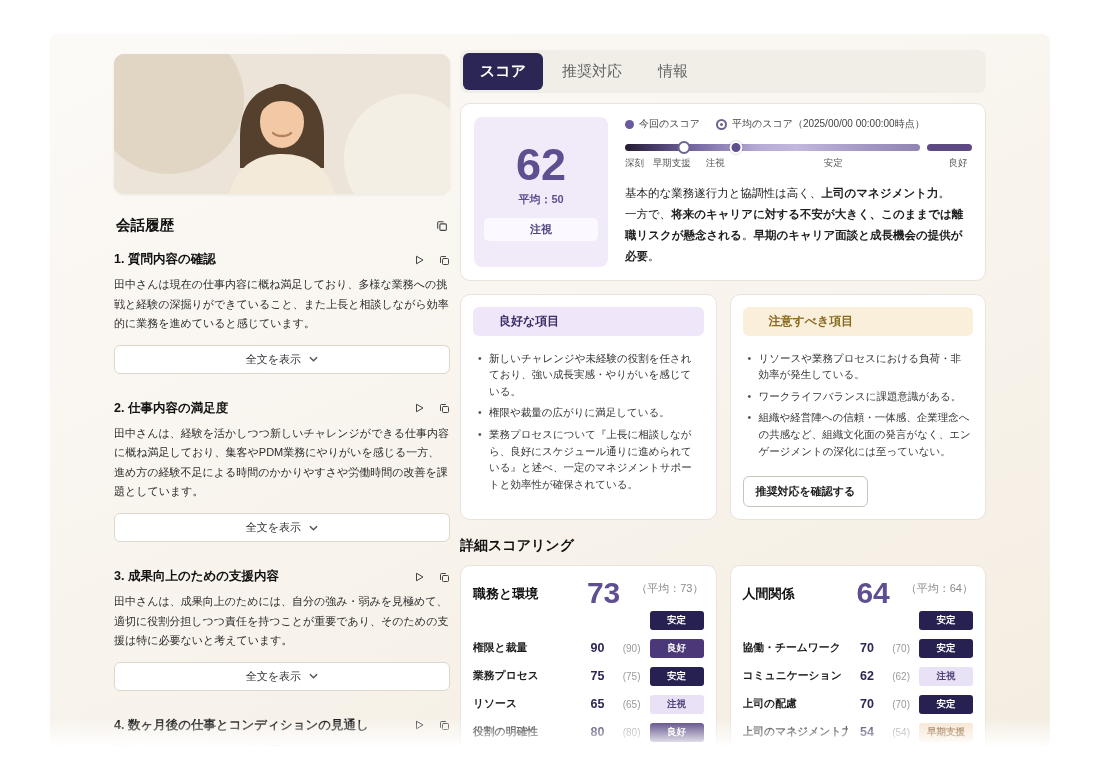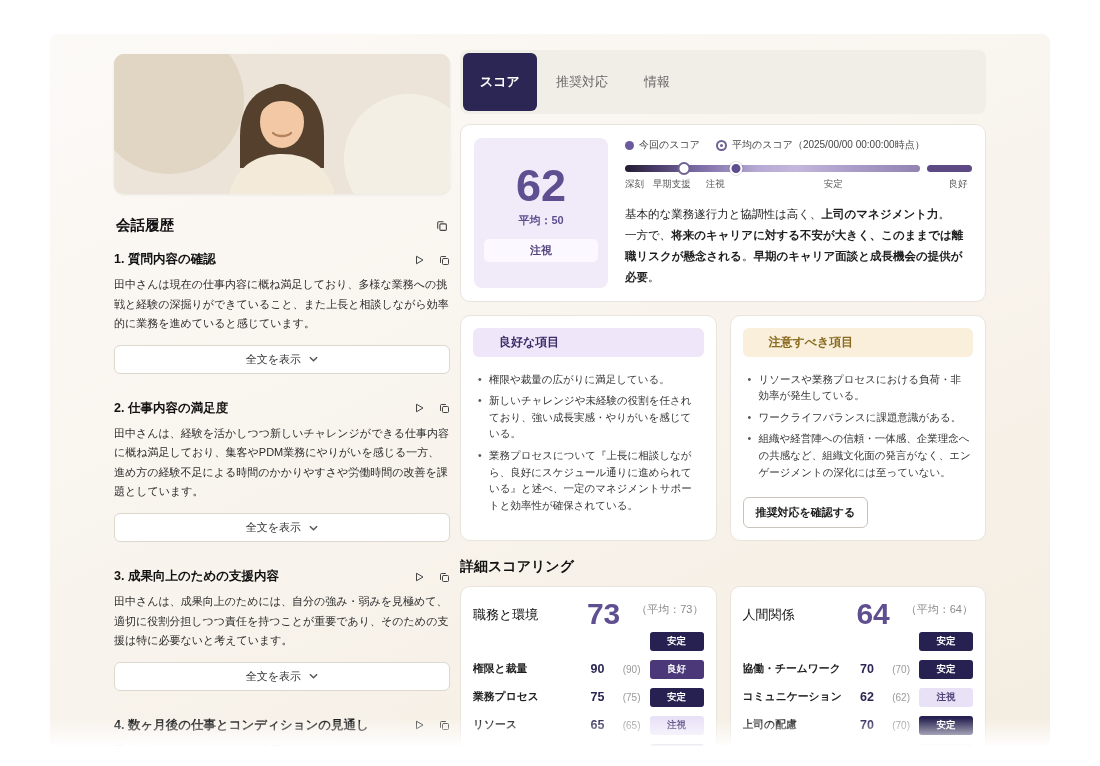--- a/index.html
+++ b/index.html
@@ -39,22 +39,22 @@
     justify-content:center; gap:8px; cursor:pointer;
   }
 
   
   .right-col { position:absolute; left:410px; top:16px; width:526px; }
 
   .tabbar {
     background:#f1eee8; border-radius:8px; padding:3px; display:flex; gap:2px; align-items:center;
   }
   .tab {
-    border:none; background:transparent; font-size:13px; color:#666;
-    padding:20px 17px; border-radius:6px; cursor:pointer;
+    border:none; background:transparent; font-size:15px; color:#666;
+    padding:9px 17px; border-radius:6px; cursor:pointer;
   }
   .tab.active { background:#2c2654; color:#fff; font-weight:bold; }
 
   .card {
     background:#fff; border:1px solid #e9e4db; border-radius:10px;
   }
 
   .score-card { margin-top:10px; padding:13px; display:flex; gap:17px; }
   .score-box {
     width:134px; flex:none; background:#f1ebf9; border-radius:8px;
@@ -111,21 +111,21 @@
   .action-btn {
     margin-top:auto; align-self:flex-start; background:#fff; border:1px solid #c9c4bb;
     border-radius:6px; padding:7px 12px; font-size:11px; font-weight:bold; color:#1d1d1d; cursor:pointer;
   }
   .caution-panel .action-btn { margin-top:12px; }
 
   .detail-title { font-size:14px; font-weight:bold; margin:17px 0 10px; color:#111; }
 
   .detail-card { padding:12px 12px 14px; }
   .dc-head { display:flex; justify-content:space-between; align-items:flex-start; margin-bottom:4px; }
-  .dc-title { font-size:13px; font-weight:normal; color:#111; padding-top:7px; }
+  .dc-title { font-size:13px; font-weight:bold; color:#111; padding-top:7px; }
   .dc-score { text-align:right; }
   .dc-score-row { display:flex; align-items:flex-start; justify-content:flex-end; gap:16px; }
   .dc-num { font-size:30px; font-weight:bold; color:#5f4f91; line-height:1; }
   .dc-avg { font-size:11px; color:#8a8a8a; margin-top:3px; }
   .dc-score .badge { margin-top:3px; }
 
   .m-row { display:flex; align-items:center; padding:4.5px 0; }
   .m-label { flex:1; font-size:10.8px; font-weight:bold; color:#1e1e1e; white-space:nowrap; overflow:hidden; }
   .m-val { width:26px; text-align:right; font-weight:bold; font-size:12.5px; color:#2c2654; }
   .m-avg { width:36px; text-align:right; font-size:10px; color:#9a9a9a; margin-right:9px; }
@@ -319,22 +319,22 @@
         </div>
         <p class="summary">基本的な業務遂行力と協調性は高く、<b>上司のマネジメント力</b>。<br>一方で、<b>将来のキャリアに対する不安が大きく、このままでは離職リスクが懸念される</b>。<b>早期のキャリア面談と成長機会の提供が必要</b>。</p>
       </div>
     </div>
 
     <div class="two-col">
       <div class="card panel">
         <div class="panel-title good-title">良好な項目</div>
         <ul class="bullets">
 
-        <li>権限や裁量の広がりに満足している。</li>
-            <li>新しいチャレンジや未経験の役割を任されており、強い成長実感・やりがいを感じている。</li>
+        <li>新しいチャレンジや未経験の役割を任されており、強い成長実感・やりがいを感じている。</li>
+            <li>権限や裁量の広がりに満足している。</li>
             <li>業務プロセスについて『上長に相談しながら、良好にスケジュール通りに進められている』と述べ、一定のマネジメントサポートと効率性が確保されている。</li>
           </ul>
       </div>
       <div class="card panel caution-panel">
         <div class="panel-title caution-title">注意すべき項目</div>
         <ul class="bullets">
 
         <li>リソースや業務プロセスにおける負荷・非効率が発生している。</li>
             <li>ワークライフバランスに課題意識がある。</li>
             <li>組織や経営陣への信頼・一体感、企業理念への共感など、組織文化面の発言がなく、エンゲージメントの深化には至っていない。</li>

